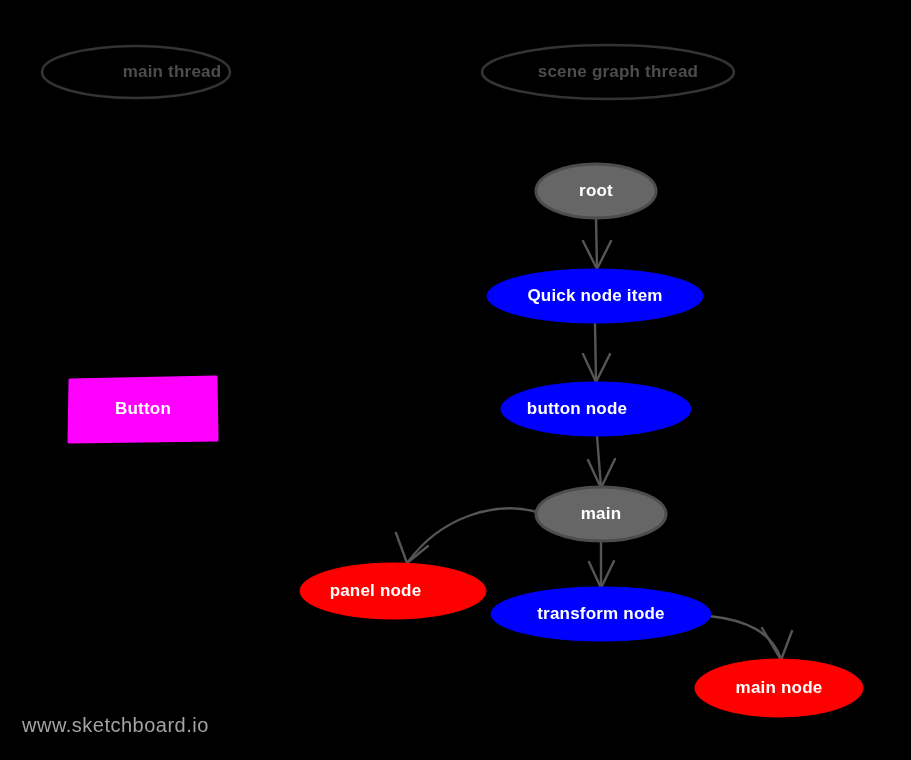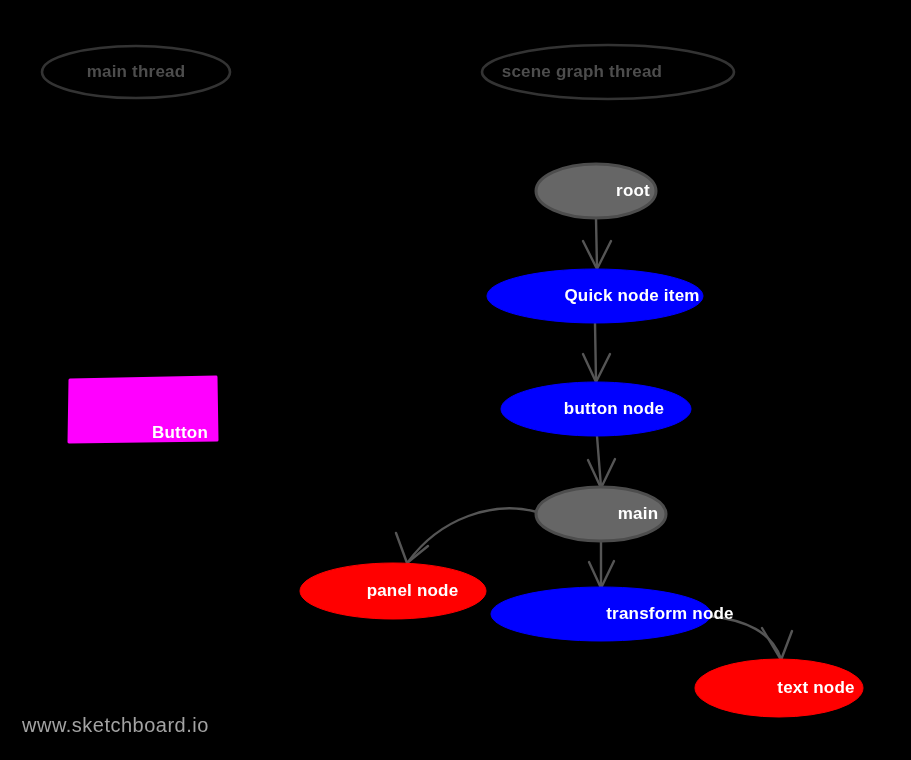--- a/index.html
+++ b/index.html
@@ -27,32 +27,32 @@
   .node-label {
     position: absolute;
     color: #ffffff;
     font-family: "Liberation Sans", sans-serif;
     font-weight: bold;
     font-size: 17px;
     text-align: center;
     white-space: nowrap;
     pointer-events: none;
     letter-spacing: 0.2px;
-    margin-left: 37px;
   }
   .thread-label {
     position: absolute;
     color: #4d4d4d;
     font-family: "Liberation Sans", sans-serif;
     font-weight: bold;
     font-size: 17px;
     text-align: center;
     white-space: nowrap;
     pointer-events: none;
     letter-spacing: 0.2px;
+    margin-left: 36px;
   }
   .watermark {
     position: absolute;
     left: 22px;
     top: 714px;
     color: #a3a3a3;
     font-family: "Liberation Sans", sans-serif;
     font-size: 20px;
     letter-spacing: 0.5px;
     white-space: nowrap;
@@ -119,25 +119,25 @@
 </svg>
 
 <div class="thread-label" style="left:42px; top:62px; width:188px;">main thread</div>
 
 <div class="thread-label" style="left:482px; top:62px; width:200px;">scene graph thread</div>
 
 <div class="node-label" style="left:536px; top:181px; width:120px;">root</div>
 
 <div class="node-label" style="left:487px; top:286px; width:216px;">Quick node item</div>
 
-<div class="node-label" style="left:69px; top:423px; width:148px;">Button</div>
+<div class="node-label" style="left:69px; top:399px; width:148px;">Button</div>
 
 <div class="node-label" style="left:482px; top:399px; width:190px;">button node</div>
 
 <div class="node-label" style="left:536px; top:504px; width:130px;">main</div>
 
 <div class="node-label" style="left:300px; top:581px; width:151px;">panel node</div>
 
-<div class="node-label" style="left:491px; top:604px; width:220px;padding-left:32px;">transform node</div>
+<div class="node-label" style="left:491px; top:604px; width:220px;">transform node</div>
 
-<div class="node-label" style="left:695px; top:678px; width:168px;">text node</div>
+<div class="node-label" style="left:695px; top:678px; width:168px;">main node</div>
 
 <div class="watermark">www.sketchboard.io</div>
 
 </body></html>

